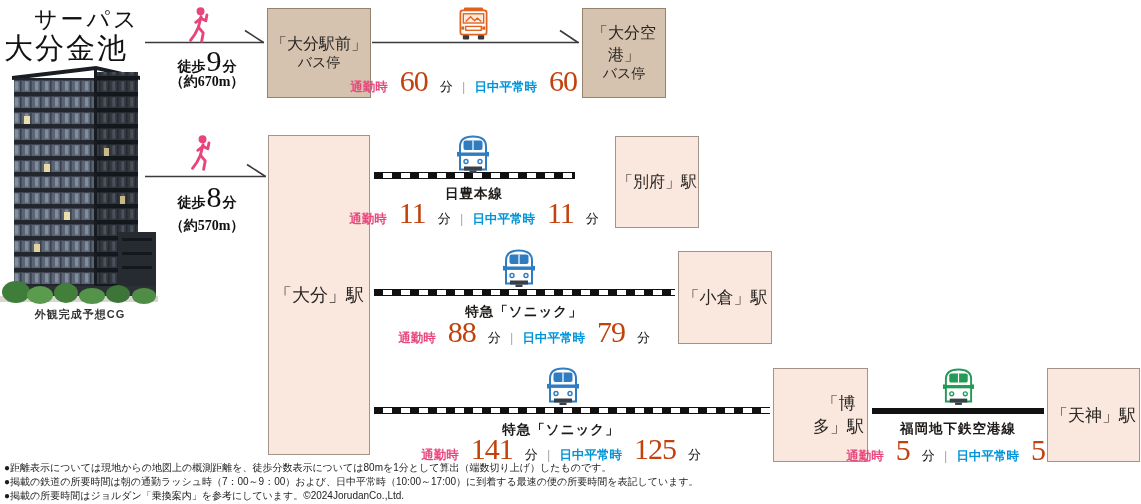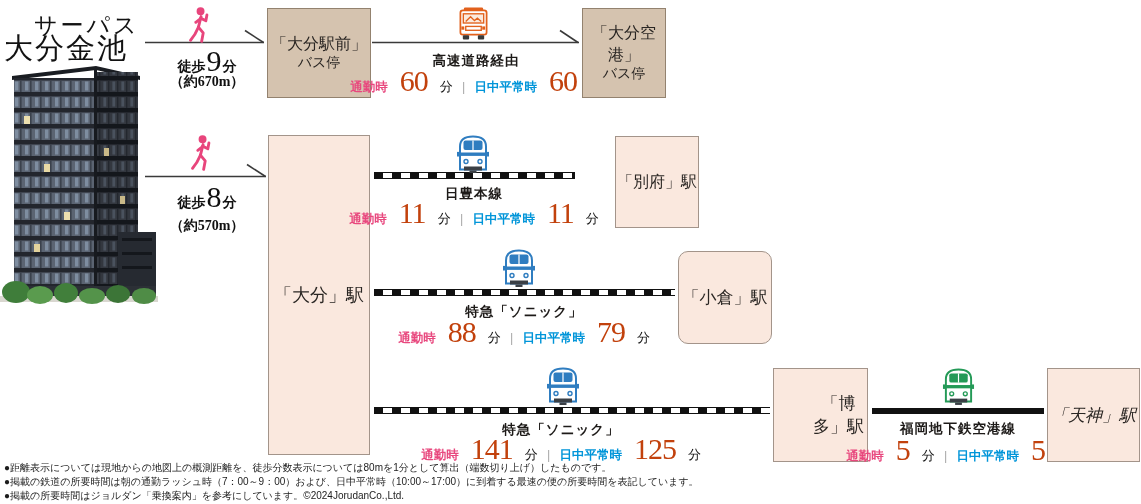--- a/index.html
+++ b/index.html
@@ -3,21 +3,21 @@
 <meta charset="utf-8">
 <style>
   html,body{margin:0;padding:0;background:#fff;}
   #stage{
     position:relative;width:1141px;height:504px;background:#ffffff;
     font-family:"Liberation Serif","DejaVu Serif",serif;color:#221f1c;overflow:hidden;
   }
   .abs{position:absolute;}
 
   
-  .title1{left:34px;top:4px;font-size:23px;letter-spacing:3px;color:#121212;margin-top:6px;}
+  .title1{left:34px;top:4px;font-size:23px;letter-spacing:3px;color:#121212;}
   .title2{left:4px;top:29px;font-size:29px;letter-spacing:2px;color:#121212;}
   .bldg{left:0px;top:60px;}
   .bldg-caption{left:0px;top:307px;width:160px;text-align:center;
     font:bold 11px "Liberation Sans","DejaVu Sans",sans-serif;color:#333;letter-spacing:1px;}
 
   
   .box{box-sizing:border-box;display:flex;flex-direction:column;align-items:center;justify-content:center;text-align:center;}
   .box-bus{background:#d5c3af;border:1px solid #93826f;}
   .box-station{background:#fae8de;border:1px solid #a3948a;}
   .box-l1{font-size:16px;color:#2a2623;letter-spacing:0px;line-height:1.35;}
@@ -96,20 +96,21 @@
     <rect x="10" y="226" width="146" height="10" fill="#2c3036"></rect>
     <rect x="0" y="236" width="158" height="6" fill="#d9d7d0"></rect>
 
     <ellipse cx="16" cy="232" rx="14" ry="11" fill="#3f7d3a"></ellipse>
     <ellipse cx="40" cy="235" rx="13" ry="9" fill="#5a9b4e"></ellipse>
     <ellipse cx="66" cy="233" rx="12" ry="10" fill="#417f3b"></ellipse>
     <ellipse cx="92" cy="236" rx="13" ry="8" fill="#54934a"></ellipse>
     <ellipse cx="118" cy="234" rx="12" ry="9" fill="#3c7537"></ellipse>
     <ellipse cx="144" cy="236" rx="12" ry="8" fill="#4f8c46"></ellipse>
   </svg>
+  <div class="abs bldg-caption">外観完成予想CG</div>
 
   <svg class="abs arrow" style="left:145px;top:29px;" width="120" height="16">
     <line x1="0" y1="13.5" x2="119" y2="13.5"></line>
     <line x1="100" y1="1.5" x2="118.5" y2="13.5"></line>
   </svg>
   <svg class="abs" style="left:186px;top:7px;" width="27" height="36" viewBox="0 0 24 34">
     <g stroke="#e8457c" stroke-width="2.7" stroke-linecap="round" stroke-linejoin="round" fill="none">
       <circle cx="13" cy="4" r="3" fill="#e8457c" stroke-width="1.5"></circle>
       <path d="M13.5,9 L11,19"></path>
       <path d="M13,10.5 L18,13 L19,7.5"></path>
@@ -140,21 +141,20 @@
       <rect x="3.5" y="4.5" width="27" height="25" rx="2.5"></rect>
       <rect x="6.5" y="8" width="21" height="9.5" fill="#fbeadd" stroke-width="1.4"></rect>
       <path d="M9,16 L14,11 L18,15 L21,12.5 L25,16" fill="none" stroke-width="1.3"></path>
       <rect x="9" y="21" width="16" height="4" fill="#fff" stroke-width="1.4"></rect>
       <rect x="4.5" y="21" width="3" height="3.4" fill="#e2611c" stroke="none"></rect>
       <rect x="26" y="21" width="3" height="3.4" fill="#e2611c" stroke="none"></rect>
     </g>
     <rect x="6" y="30" width="6.5" height="4.5" rx="1" fill="#3a3a3a"></rect>
     <rect x="21.5" y="30" width="6.5" height="4.5" rx="1" fill="#3a3a3a"></rect>
   </svg>
-  <div class="abs seg-name" style="left:391px;top:52px;width:170px;">高速道路経由</div>
   <div class="abs times" style="left:371px;top:66px;width:210px;">
     <span class="t-commute">通勤時</span>
       <span class="t-num">60</span>
       <span class="t-min">分</span>
       <span class="t-sep">｜</span>
       <span class="t-daytime">日中平常時</span>
       <span class="t-num">60</span>
       <span class="t-min">分</span>
   </div>
 
@@ -231,21 +231,21 @@
   <div class="abs seg-name" style="left:444px;top:303px;width:160px;">特急「ソニック」</div>
   <div class="abs times" style="left:419px;top:317px;width:210px;">
     <span class="t-commute">通勤時</span>
       <span class="t-num">88</span>
       <span class="t-min">分</span>
       <span class="t-sep">｜</span>
       <span class="t-daytime">日中平常時</span>
       <span class="t-num">79</span>
       <span class="t-min">分</span>
   </div>
-  <div class="abs box box-station" style="left:678px;top:251px;width:94px;height:93px;border-radius:10px;">
+  <div class="abs box box-station" style="left:678px;top:251px;width:94px;height:93px;">
     <div class="box-single" style="font-size:17px;">「小倉」駅</div>
   </div>
 
   <div class="abs railtrack" style="left:374px;top:407px;width:396px;"></div>
   <svg class="abs" style="left:546px;top:365px;" width="34" height="41" viewBox="0 0 34 40">
     <path d="M4,36 L4,13 Q4,3 17,3 Q30,3 30,13 L30,36 Z" fill="#ffffff" stroke="#2f7dc0" stroke-width="2"></path>
     <rect x="7.5" y="7" width="19" height="9.5" rx="2" fill="#2f7dc0"></rect>
     <line x1="17" y1="7" x2="17" y2="16.5" stroke="#fff" stroke-width="1.2"></line>
     <rect x="4" y="19" width="26" height="3.4" fill="#2f7dc0"></rect>
     <rect x="1" y="18.4" width="3" height="4.6" fill="#2f7dc0"></rect>
@@ -285,21 +285,21 @@
   <div class="abs seg-name" style="left:878px;top:420px;width:160px;">福岡地下鉄空港線</div>
   <div class="abs times" style="left:853px;top:435px;width:210px;">
     <span class="t-commute">通勤時</span>
       <span class="t-num">5</span>
       <span class="t-min">分</span>
       <span class="t-sep">｜</span>
       <span class="t-daytime">日中平常時</span>
       <span class="t-num">5</span>
       <span class="t-min">分</span>
   </div>
-  <div class="abs box box-station" style="left:1047px;top:368px;width:93px;height:94px;font-style:italic;">
+  <div class="abs box box-station" style="left:1047px;top:368px;width:93px;height:94px;">
     <div class="box-single" style="font-size:17px;">「天神」駅</div>
   </div>
 
   <div class="abs footnotes">
     <div>●距離表示については現地からの地図上の概測距離を、徒歩分数表示については80mを1分として算出（端数切り上げ）したものです。</div>
     <div>●掲載の鉄道の所要時間は朝の通勤ラッシュ時（7：00～9：00）および、日中平常時（10:00～17:00）に到着する最速の便の所要時間を表記しています。</div>
     <div>●掲載の所要時間はジョルダン「乗換案内」を参考にしています。©2024JorudanCo.,Ltd.</div>
   </div>
 
 </div>

